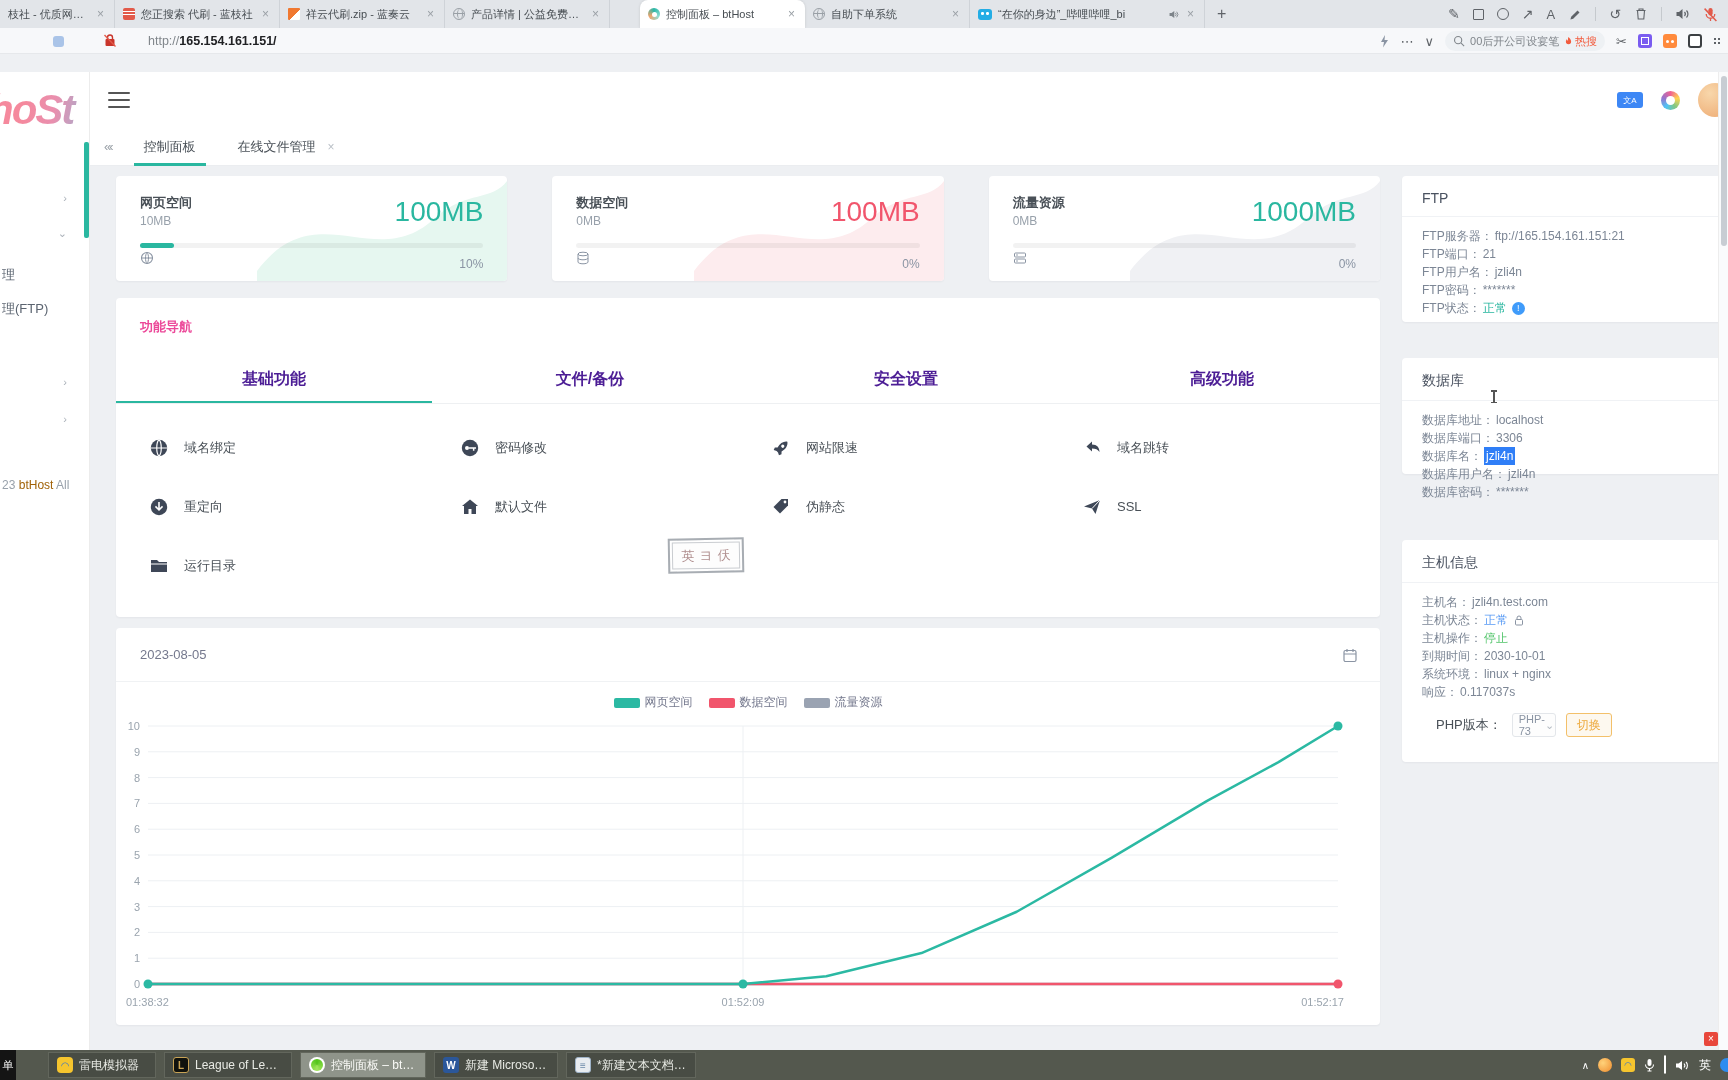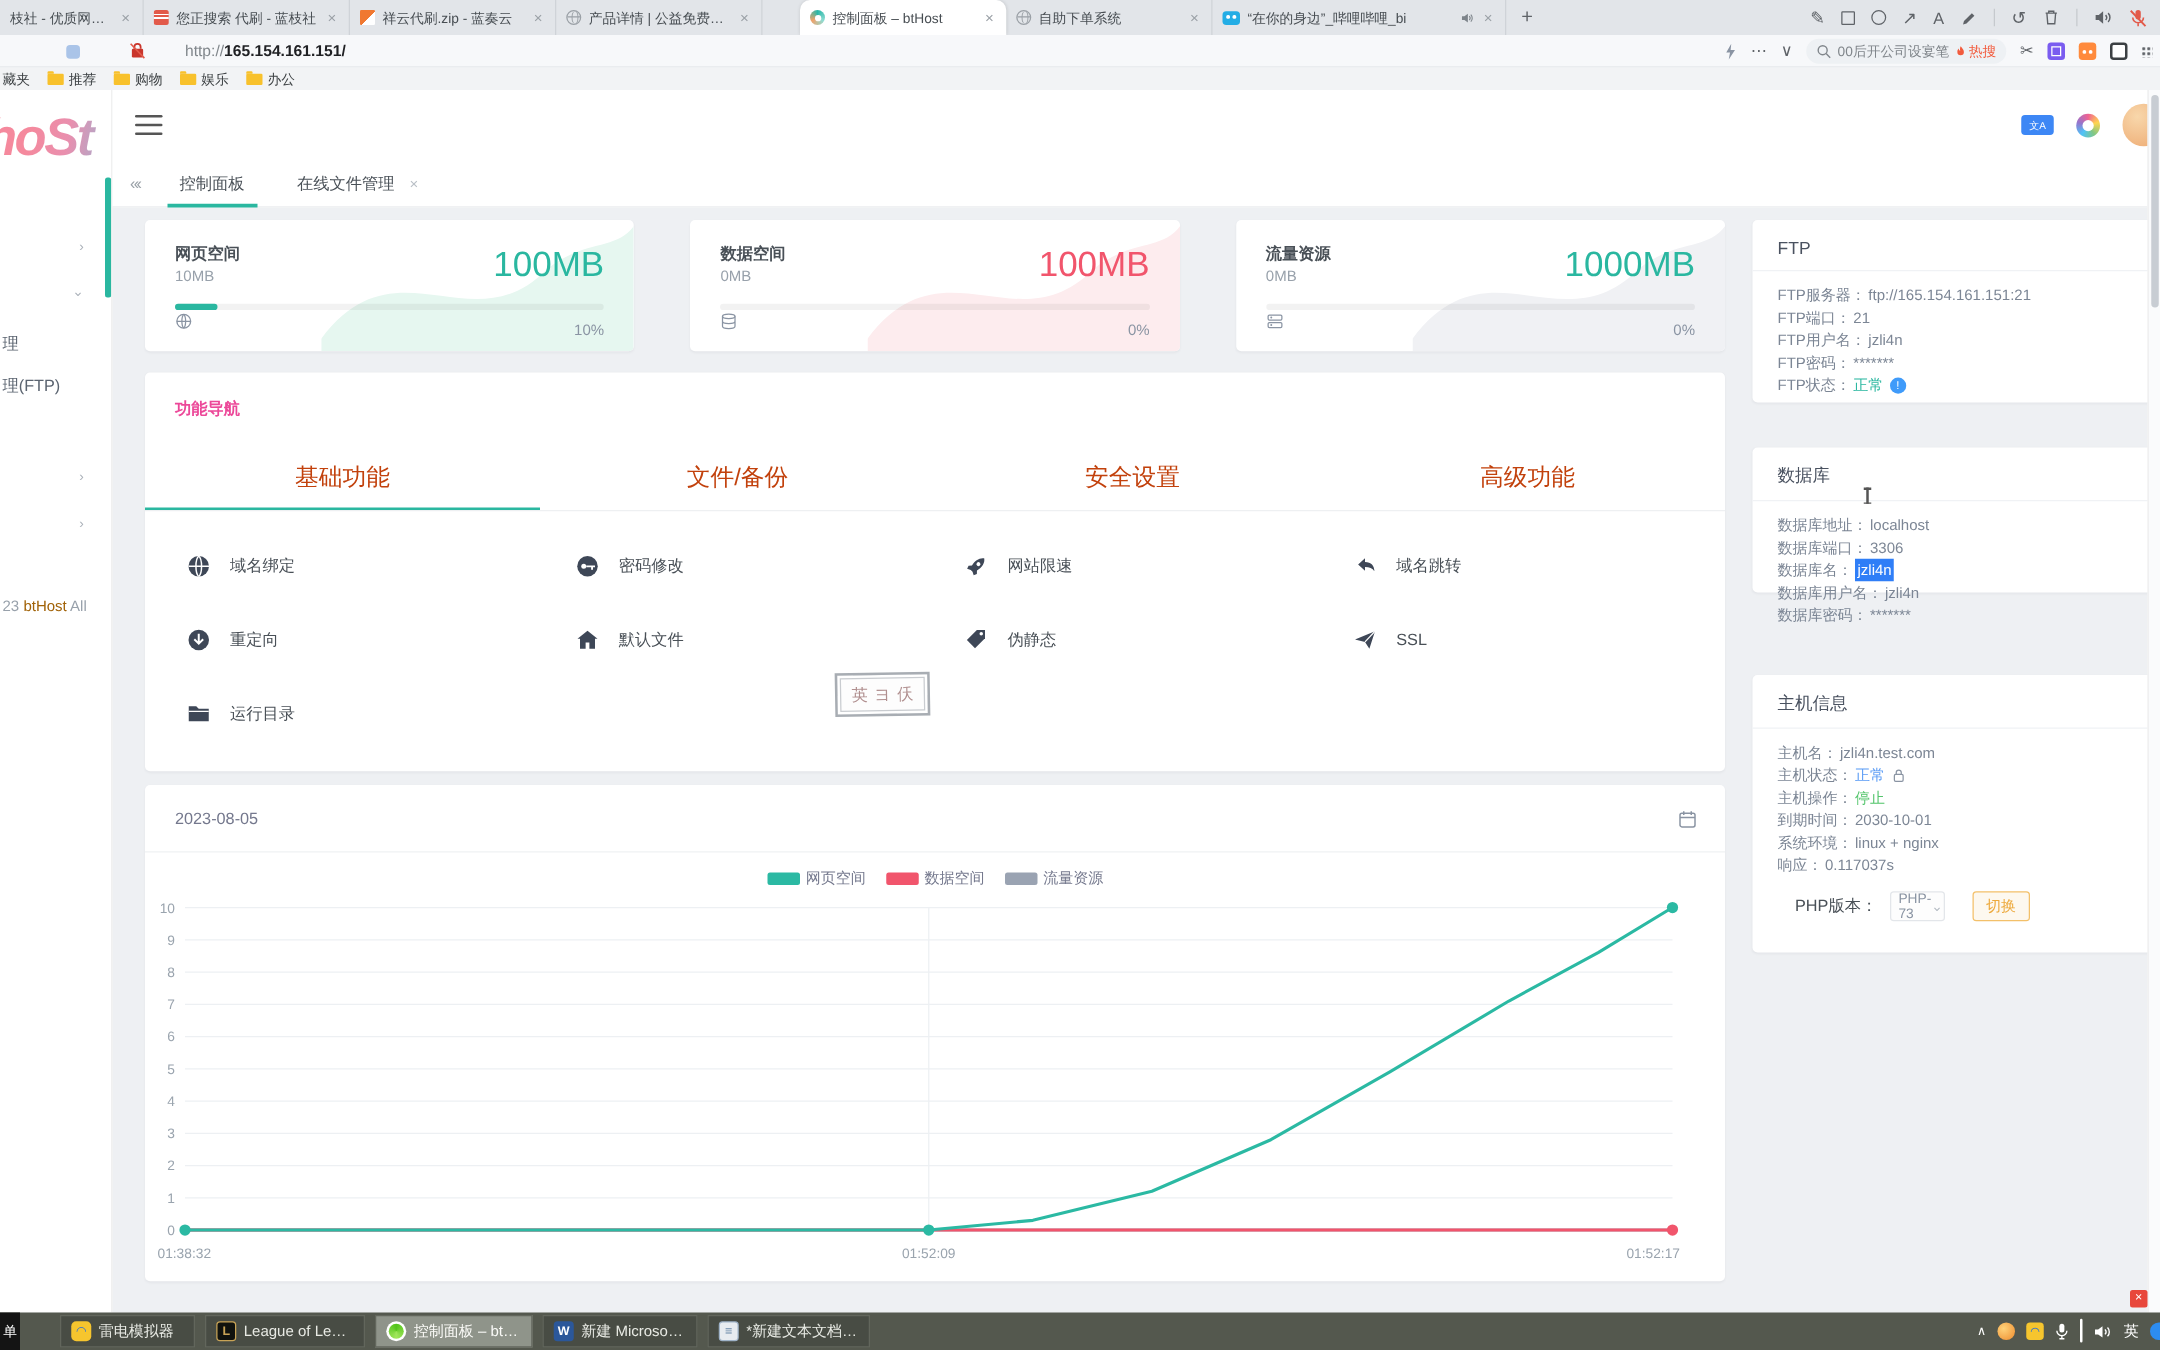--- a/index.html
+++ b/index.html
@@ -88,21 +88,21 @@
   .st-used { position:absolute; left:24px; top:38px; font-size:12px; color:#98a1ab; }
   .st-total { position:absolute; right:24px; top:20px; font-size:28px; }
   .st-track { position:absolute; left:24px; right:24px; top:67px; height:5px; border-radius:3px; background:rgba(0,0,0,.05); }
   .st-fill { height:5px; border-radius:3px; }
   .st-icon { position:absolute; left:24px; bottom:12px; }
   .st-pct { position:absolute; right:24px; bottom:10px; font-size:12px; color:#8a94a3; }
 
   .fn-card { position:relative; margin-top:17px; height:319px; }
   .fn-title { padding:20px 24px 0; font-size:13px; font-weight:bold; color:#ec4899; }
   .fn-tabs { display:flex; margin-top:22px; border-bottom:1px solid #eef0f2; }
-  .fn-tab { flex:1; text-align:center; font-size:19px; color:#c2410c; padding:11px 0; }
+  .fn-tab { flex:1; text-align:center; font-size:16px; color:#4c1d95; padding:11px 0;font-weight:bold; }
   .fn-tab.active { border-bottom:2px solid #2ab7a0; }
   .fn-grid { display:grid; grid-template-columns:repeat(4,1fr); padding:14px 10px 0; }
   .feat { display:flex; align-items:center; gap:14px; height:59px; padding-left:22px; cursor:pointer; }
   .feat span.lbl { font-size:13px; color:#495057; }
   .stamp { position:absolute; left:552px; top:240px; width:76px; height:35px; border:2px solid #a8adb3; background:rgba(252,252,252,.7); box-shadow:inset 0 0 0 2px #fff, inset 0 0 0 3px #c9ccd0; display:flex; align-items:center; justify-content:center; font-size:13px; letter-spacing:5px; color:#b08f8f; transform:rotate(-1deg); padding-left:5px; }
 
   .chart-card { position:relative; margin-top:11px; height:397px; }
   .chart-head { height:54px; border-bottom:1px solid #f0f2f4; position:relative; }
   .chart-date { position:absolute; left:24px; top:19px; font-size:13px; color:#74788d; }
   .cal-icon { position:absolute; right:22px; top:19px; }
@@ -117,21 +117,21 @@
   .r-rows { padding:10px 20px 0; }
   .r-row { font-size:12px; color:#7c8695; line-height:18px; white-space:nowrap; display:flex; align-items:center; gap:2px; }
   .ok-teal { color:#2ab7a0; }
   .ok-blue { color:#5b9cf5; }
   .ok-green { color:#54c56c; }
   .sel { background:#2f7ef7; color:#fff; padding:0 2px; }
   .info-dot { width:13px; height:13px; border-radius:50%; background:#3f9bfa; color:#fff; font-size:9px; display:inline-flex; align-items:center; justify-content:center; margin-left:3px; }
   .php-row { display:flex; align-items:center; gap:10px; margin:12px 0 0 34px; }
   .php-label { font-size:13px; color:#495057; }
   .php-select { width:44px; height:24px; border:1px solid #e3e6ea; border-radius:3px; background:#fdfdfd; font-size:11px; color:#8a94a3; display:flex; align-items:center; justify-content:space-between; padding:1px 6px; }
-  .php-btn { height:24px; padding:0 10px; border:1px solid #f3c06a; color:#eda93c; background:#fdf8ef; border-radius:3px; font-size:12px; display:flex; align-items:center;margin-left:12px; }
+  .php-btn { height:24px; padding:0 10px; border:1px solid #f3c06a; color:#eda93c; background:#fdf8ef; border-radius:3px; font-size:12px; display:flex; align-items:center; }
   .ibeam { position:absolute; left:1493px; top:318px; width:1.5px; height:13px; background:#555; }
   .ibeam::before,.ibeam::after { content:""; position:absolute; left:-2.5px; width:6.5px; height:1.5px; background:#555; }
   .ibeam::after { bottom:0; }
 
   .pg-scroll { position:absolute; left:1718px; top:0; bottom:0; width:10px; background:#fafbfc; border-left:1px solid #ededed; }
   .pg-thumb { position:absolute; left:2px; top:4px; width:6px; height:170px; background:#c8cdd3; border-radius:3px; }
   .close-float { position:absolute; left:1704px; top:960px; width:14px; height:14px; background:#e8473b; color:#fff; font-size:10px; line-height:14px; text-align:center; border-radius:2px; }
 
   
   .taskbar { position:absolute; left:0; top:1050px; width:1728px; height:30px; background:#54584e; }
@@ -269,41 +269,20 @@
           </span>
       </div>
       <span class="tb-ic">✂</span>
       <span class="ext purple"></span>
       <span class="ext orange"></span>
       <span class="ext dark"></span>
       <span class="gridmenu"></span>
     </div>
   </div>
 
-  <div class="bookmarks">
-    <span class="bm">
-        <span>藏夹</span>
-      </span>
-    <span class="bm">
-        <span class="folder"></span>
-        <span>推荐</span>
-      </span>
-    <span class="bm">
-        <span class="folder"></span>
-        <span>购物</span>
-      </span>
-    <span class="bm">
-        <span class="folder"></span>
-        <span>娱乐</span>
-      </span>
-    <span class="bm">
-        <span class="folder"></span>
-        <span>办公</span>
-      </span>
-  </div>
 
   <div class="page">
 
     <div class="sidebar">
       <div class="logo">hoSt</div>
       <div class="teal-bar"></div>
       <span class="chev" style="right:22px;top:120px">›</span>
       <span class="chev" style="right:22px;top:155px">⌄</span>
       <span class="frag" style="left:2px;top:194px">理</span>
       <span class="frag" style="left:2px;top:228px">理(FTP)</span>

